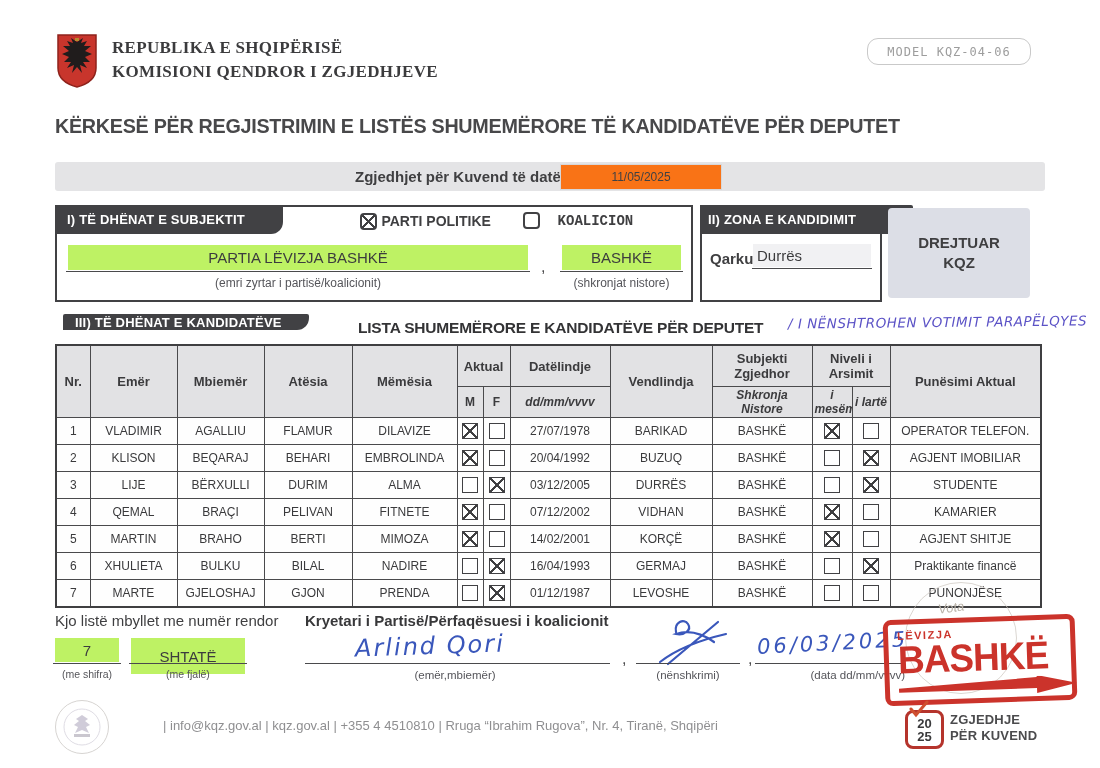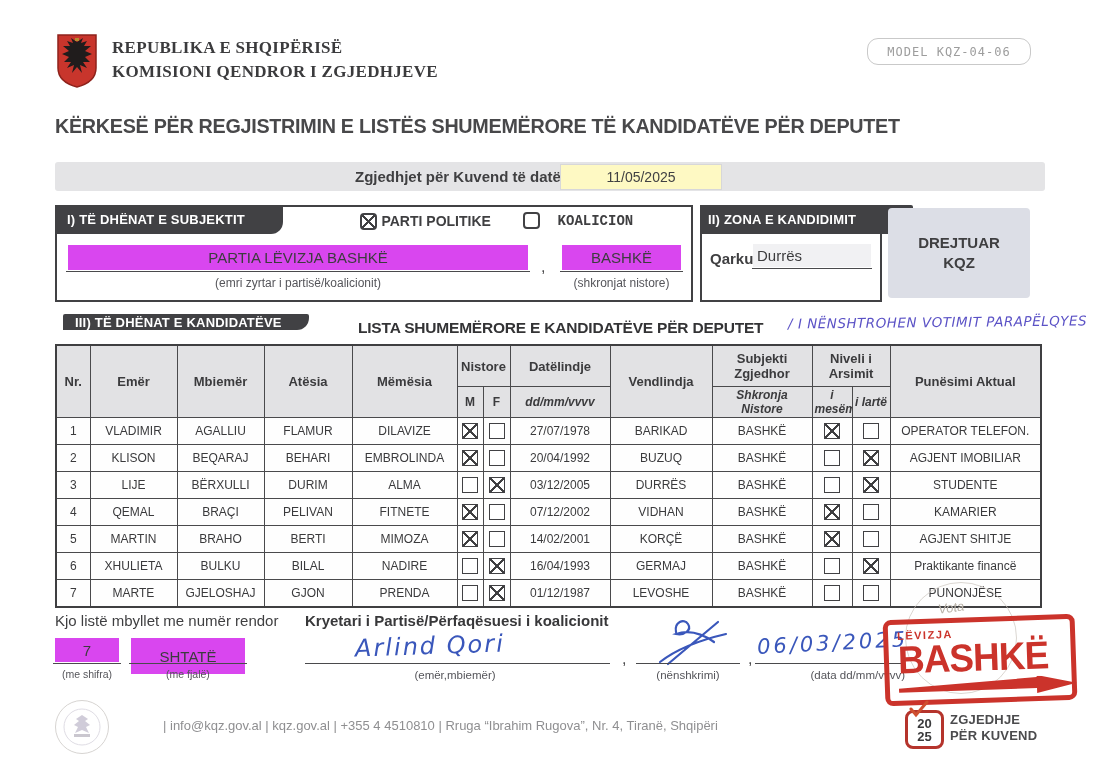--- a/index.html
+++ b/index.html
@@ -10,27 +10,27 @@
   
   .org-line1{font-family:"Liberation Serif",serif;font-weight:700;font-size:17px;color:#3b3b3d;letter-spacing:.3px;}
   .org-line2{font-family:"Liberation Serif",serif;font-weight:700;font-size:17px;color:#3b3b3d;letter-spacing:.3px;}
   .model-box{border:1.5px solid #c9c9c9;border-radius:11px;width:162px;height:25px;
              display:flex;align-items:center;justify-content:center;
              font-family:"DejaVu Sans Mono",monospace;font-size:12px;color:#9d9d9d;letter-spacing:1px;}
   .doc-title{font-size:21px;font-weight:700;color:#48484a;letter-spacing:-.3px;transform:scaleX(.94);transform-origin:left;white-space:nowrap;}
   
   .datebar{background:#e4e4e6;border-radius:3px;}
   .datebar-label{font-size:15px;font-weight:600;color:#3f3f41;}
-  .date-box{background:#fef9c3;border:1px solid #d7d7d9;display:flex;align-items:center;justify-content:center;
-            font-size:14px;color:#414143;}
+  .date-box{background:#f97316;border:1px solid #d7d7d9;display:flex;align-items:center;justify-content:center;
+            font-size:12px;color:#414143;}
   
   .panel{border:2px solid var(--dark);background:#fff;box-sizing:border-box;}
   .tab{background:var(--dark);color:#fff;font-weight:700;font-size:13px;display:flex;align-items:center;
        padding:0 12px;border-radius:2px 2px 12px 0;box-sizing:border-box;letter-spacing:.2px;}
-  .field{background:#d946ef;display:flex;align-items:center;justify-content:center;font-size:15px;color:#3c3c3e;box-sizing:border-box;}
+  .field{background:#bef264;display:flex;align-items:center;justify-content:center;font-size:15px;color:#3c3c3e;box-sizing:border-box;}
   .uline{border-bottom:1.6px solid #4a4a4c;}
   .cap{font-size:11.5px;color:#55555a;text-align:center;}
   .cblabel{font-size:14px;font-weight:700;color:#3f3f41;}
   .cb{width:17px;height:17px;border:2px solid #414144;background:#fff;display:inline-block;box-sizing:border-box;vertical-align:middle;}
   .cb.round{border-radius:4px;}
   .cb.sm{width:16px;height:16px;border-width:1.5px;}
   .cb.checked{background-image:
       linear-gradient(to top right,transparent 45%,#3f3f41 45%,#3f3f41 55%,transparent 55%),
       linear-gradient(to bottom right,transparent 45%,#3f3f41 45%,#3f3f41 55%,transparent 55%);}
   .drejtuar{background:#dcdee6;border-radius:4px;display:flex;align-items:center;justify-content:center;
@@ -138,21 +138,21 @@
         <col style="width:38px">
       <col style="width:151px">
     </colgroup>
     <thead>
       <tr class="h1">
         <th rowspan="2">Nr.</th>
         <th rowspan="2">Emër</th>
         <th rowspan="2">Mbiemër</th>
         <th rowspan="2">Atësia</th>
         <th rowspan="2">Mëmësia</th>
-        <th colspan="2">Nistore</th>
+        <th colspan="2">Aktual</th>
         <th class="nb">Datëlindje</th>
         <th rowspan="2">Vendlindja</th>
         <th class="nb">Subjekti Zgjedhor</th>
         <th colspan="2">Niveli i Arsimit</th>
         <th rowspan="2">Punësimi Aktual</th>
       </tr>
       <tr class="h2">
         <th>M</th>
         <th>F</th>
         <th class="sub-it">dd/mm/vvvv</th>

